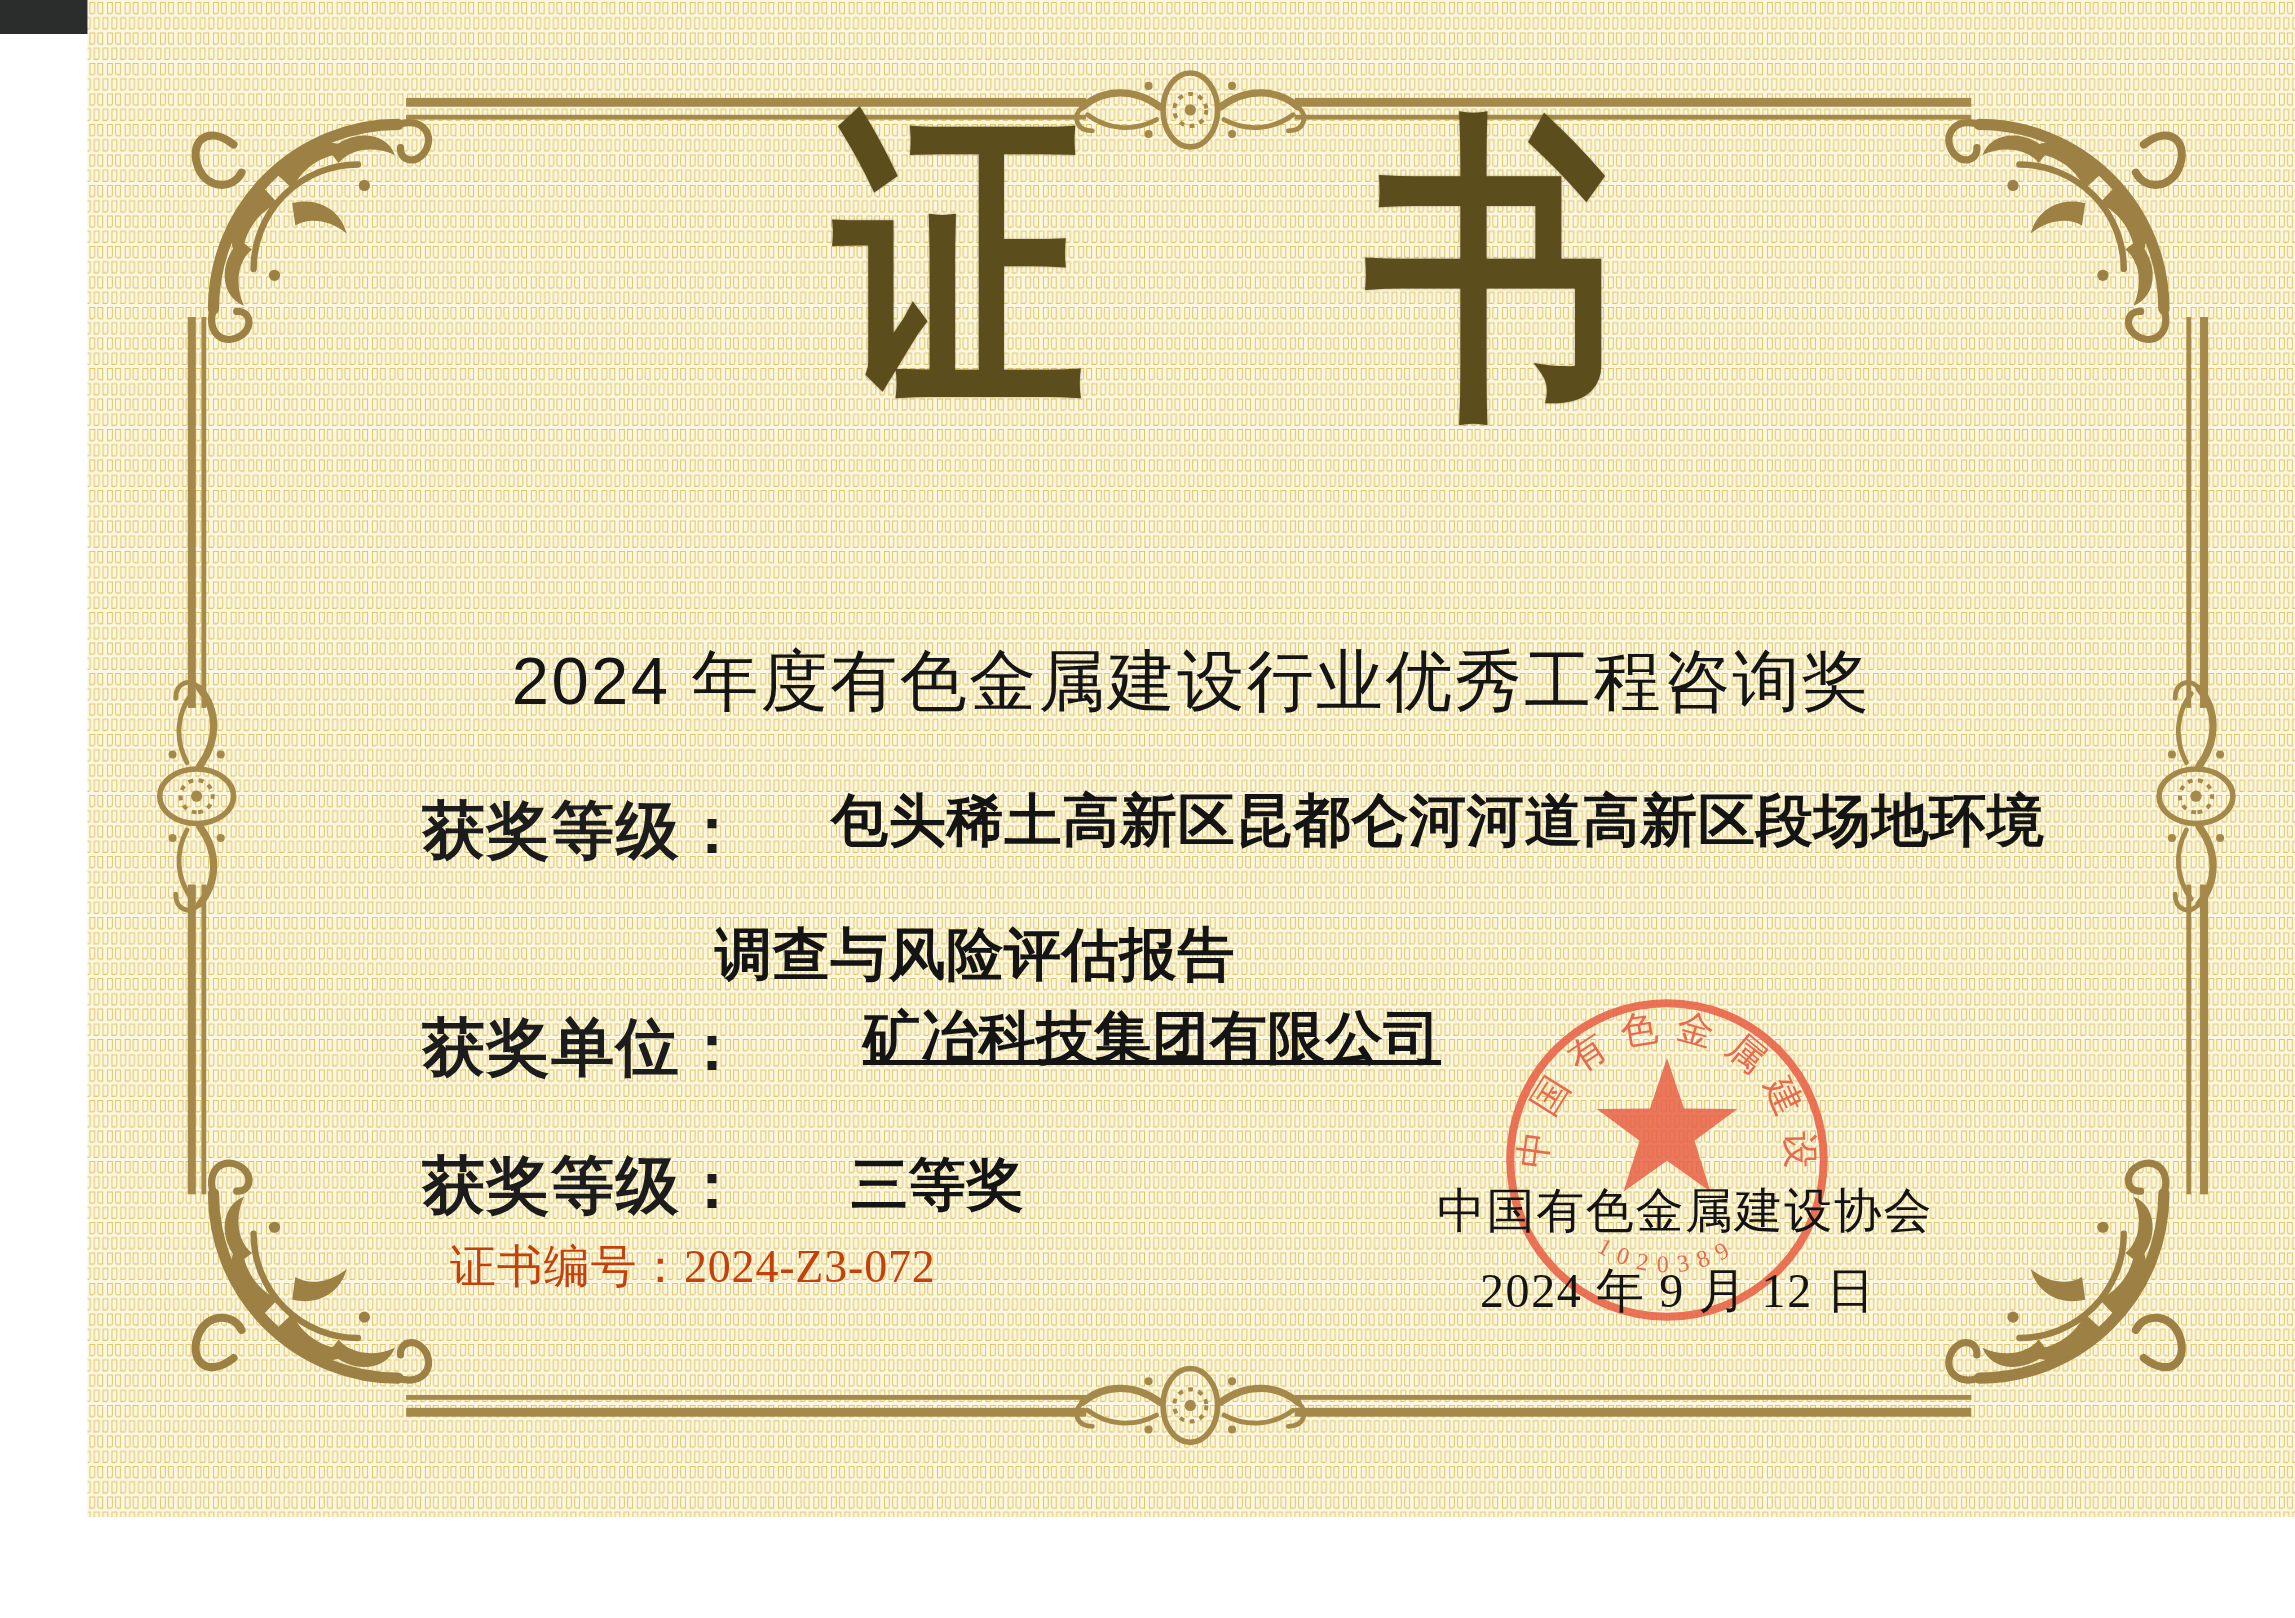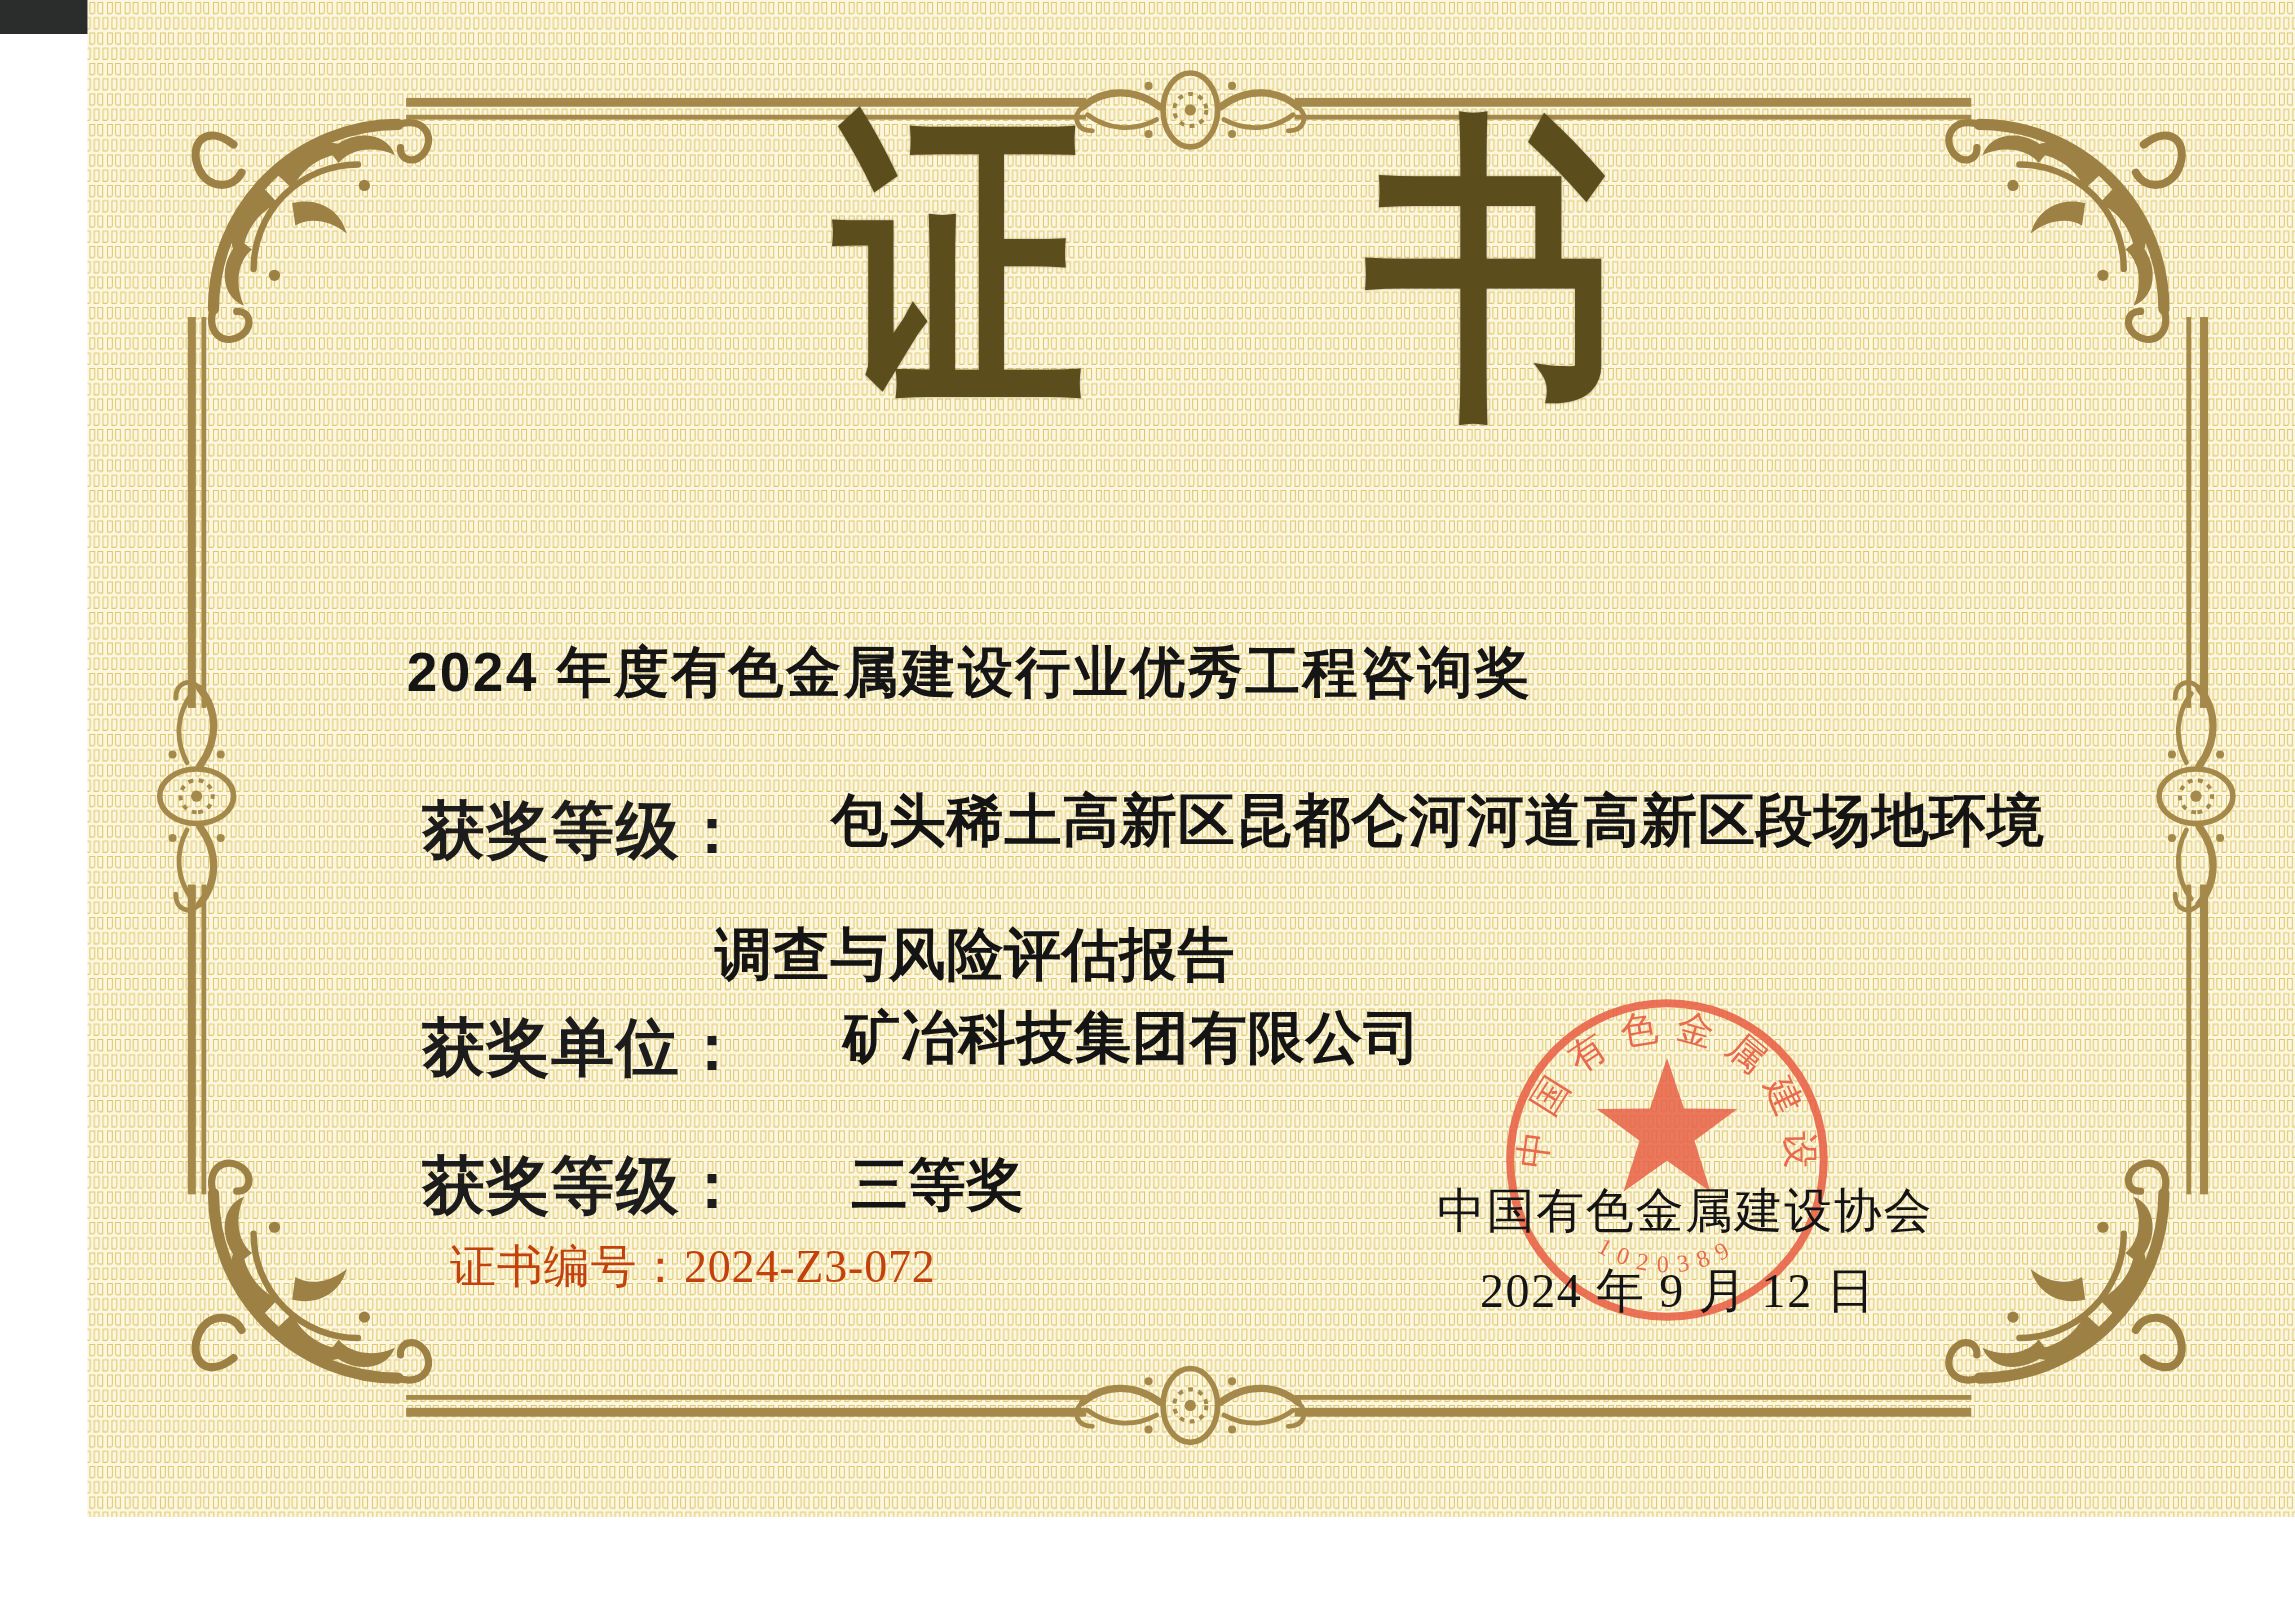--- a/index.html
+++ b/index.html
@@ -6,22 +6,22 @@
   .page{position:relative;width:2295px;height:1619px;background:#ffffff;overflow:hidden;
         font-family:"Liberation Serif",serif;}
   .black-bar{position:absolute;left:0;top:0;width:88px;height:34px;background:#2a2d2c;}
   .cert-area{position:absolute;left:87px;top:0;width:2209px;height:1517px;}
   .bg-svg,.decor-svg{position:absolute;left:0;top:0;width:100%;height:100%;}
   .layer{position:absolute;left:0;top:0;width:100%;height:100%;}
 
   .title-char{position:absolute;font-size:321px;line-height:1;font-weight:bold;
       color:#5c4d1d;transform:scaleX(0.78);transform-origin:left top;
       text-shadow:0 0 2.4px rgba(92,77,29,.55);font-family:"Liberation Serif",serif;}
-  .award-title{position:absolute;left:0;top:636px;width:1765px;text-align:center;
-      font-size:55px;font-weight:bold;color:#151515;letter-spacing:2.4px;
+  .award-title{position:absolute;left:0;top:636px;width:2209px;text-align:center;
+      font-size:67px;font-weight:normal;color:#151515;letter-spacing:2.4px;
       font-family:"Liberation Sans",sans-serif;}
   .field-label{position:absolute;font-size:63px;color:#1c1c1c;letter-spacing:1.6px;
       font-weight:600;font-family:"Liberation Serif",serif;white-space:nowrap;}
   .field-value{position:absolute;font-size:57px;color:#141414;font-weight:bold;
       letter-spacing:0.8px;font-family:"Liberation Serif",serif;white-space:nowrap;}
   .cert-no{position:absolute;left:363px;top:1236px;font-size:46px;color:#c2410c;
       letter-spacing:0.8px;font-family:"Liberation Serif",serif;white-space:nowrap;}
   .issuer-block{position:absolute;left:1350px;top:1187px;width:482px;text-align:center;}
   .issuer-line{font-size:48px;color:#141414;letter-spacing:1.6px;line-height:1.0;
       font-family:"Liberation Serif",serif;white-space:nowrap;}
@@ -166,21 +166,21 @@
       <span class="title-char" style="left:748px;top:103px;">证</span>
       <span class="title-char" style="left:1278px;top:112px;">书</span>
 
       <div class="award-title">2024 年度有色金属建设行业优秀工程咨询奖</div>
 
       <span class="field-label" style="left:335px;top:788px;">获奖等级：</span>
       <span class="field-value" style="left:744px;top:783px;">包头稀土高新区昆都仑河河道高新区段场地环境</span>
       <span class="field-value" style="left:628px;top:917px;">调查与风险评估报告</span>
 
       <span class="field-label" style="left:335px;top:1005px;">获奖单位：</span>
-      <span class="field-value" style="left:756px;top:1000px;">矿冶科技集团有限公司</span>
+      <span class="field-value" style="left:776px;top:1000px;text-decoration:underline;">矿冶科技集团有限公司</span>
 
       <span class="field-label" style="left:335px;top:1143px;text-align:right;">获奖等级：</span>
       <span class="field-value" style="left:764px;top:1147px;">三等奖</span>
 
       <span class="cert-no">证书编号：2024-Z3-072</span>
 
       <div class="issuer-block">
         <div class="issuer-line">中国有色金属建设协会</div>
         <div class="issuer-line issuer-date">2024 年 9 月 12 日</div>
       </div>

